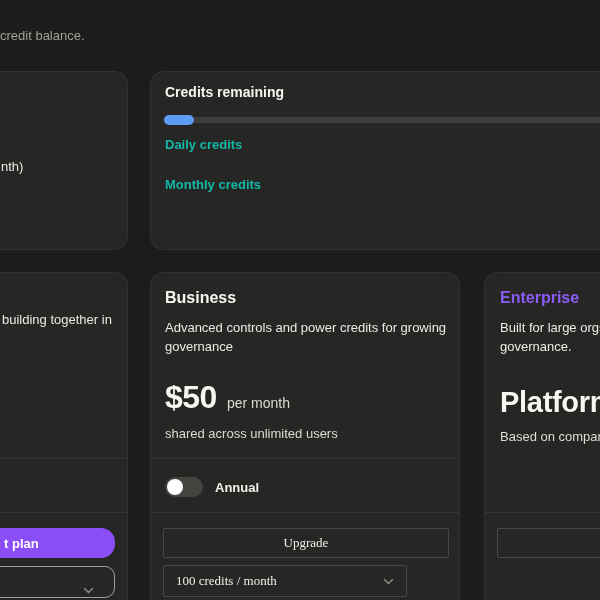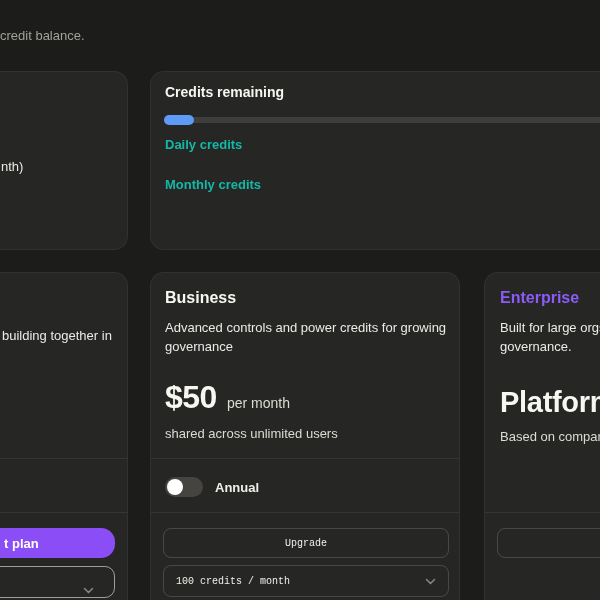--- a/index.html
+++ b/index.html
@@ -25,44 +25,44 @@
   .cc-detail{position:absolute;left:14px;font-size:13px;color:#97948d;white-space:nowrap;}
   .cc-daily-label{top:65px;} .cc-daily-detail{top:80px;}
   .cc-monthly-label{top:105px;} .cc-monthly-detail{top:121px;}
 
   
   #card-current{left:-200px;top:272px;width:328px;height:360px;}
   #card-business{left:150px;top:272px;width:310px;height:360px;}
   #card-enterprise{left:484px;top:272px;width:330px;height:360px;}
 
   
-  .pc-desc{position:absolute;left:201px;top:55px;font-size:13px;color:#eceae4;white-space:nowrap;}
+  .pc-desc{position:absolute;left:201px;top:39px;font-size:13px;color:#eceae4;white-space:nowrap;}
   .pc-cta{position:absolute;left:60px;top:255px;width:254px;height:30px;border-radius:14px;border:none;}
   .pc-cta-label{position:absolute;left:143px;top:50%;transform:translateY(-50%);
                 font-size:13px;font-weight:700;color:#ffffff;white-space:nowrap;}
   .pc-select{position:absolute;left:60px;top:293px;width:254px;height:32px;box-sizing:border-box;
              border:1px solid rgba(255,255,255,0.55);border-radius:10px;background:transparent;}
   .pc-chevron{position:absolute;right:20px;top:13px;}
 
   
   .bc-title{position:absolute;left:14px;top:16px;font-size:16px;font-weight:700;color:#f7f6f1;white-space:nowrap;}
   .bc-desc{position:absolute;left:14px;top:45px;font-size:13px;line-height:19px;color:#eceae4;}
   .price-row{position:absolute;left:14px;top:106px;display:flex;align-items:baseline;gap:10px;}
   .price-big{font-size:32px;font-weight:700;letter-spacing:-0.5px;color:#f7f6f1;white-space:nowrap;}
   .price-suffix{font-size:14px;color:#dddbd3;white-space:nowrap;}
   .price-note{position:absolute;left:14px;top:153px;font-size:13px;color:#dddbd3;white-space:nowrap;}
   .toggle-row{position:absolute;left:14px;top:204px;display:flex;align-items:center;gap:12px;}
   .toggle{position:relative;width:38px;height:20px;border-radius:10px;background:#454440;cursor:pointer;}
   .toggle .knob{position:absolute;left:2px;top:2px;width:16px;height:16px;border-radius:50%;background:#ffffff;}
   .toggle-label{font-size:13px;font-weight:700;color:#f0efe9;white-space:nowrap;}
   .btn-outline{position:absolute;box-sizing:border-box;border:1px solid rgba(255,255,255,0.16);
-               border-radius:8px;background:transparent;color:#f0efe9;font-size:10px;
-               font-family:Liberation Mono, monospace;}
+               border-radius:2px;background:transparent;color:#f0efe9;font-size:13px;
+               font-family:Liberation Serif, serif;}
   .bc-upgrade{left:12px;top:255px;width:286px;height:30px;display:flex;align-items:center;justify-content:center;}
-  .bc-select{left:12px;top:292px;width:286px;height:32px;display:flex;align-items:center;
+  .bc-select{left:12px;top:292px;width:244px;height:32px;display:flex;align-items:center;
              justify-content:space-between;padding:0 12px;}
 
   
   .ec-title{position:absolute;left:15px;top:16px;font-size:16px;font-weight:700;color:#8b5cf6;white-space:nowrap;}
   .ec-desc{position:absolute;left:15px;top:45px;font-size:13px;line-height:19px;color:#eceae4;white-space:nowrap;}
   .ec-price{position:absolute;left:15px;top:113px;font-size:29px;font-weight:700;letter-spacing:-0.3px;
             color:#f7f6f1;white-space:nowrap;}
   .ec-note{position:absolute;left:15px;top:156px;font-size:13px;color:#dddbd3;white-space:nowrap;}
   .ec-btn{left:12px;top:255px;width:306px;height:30px;}
 </style>

